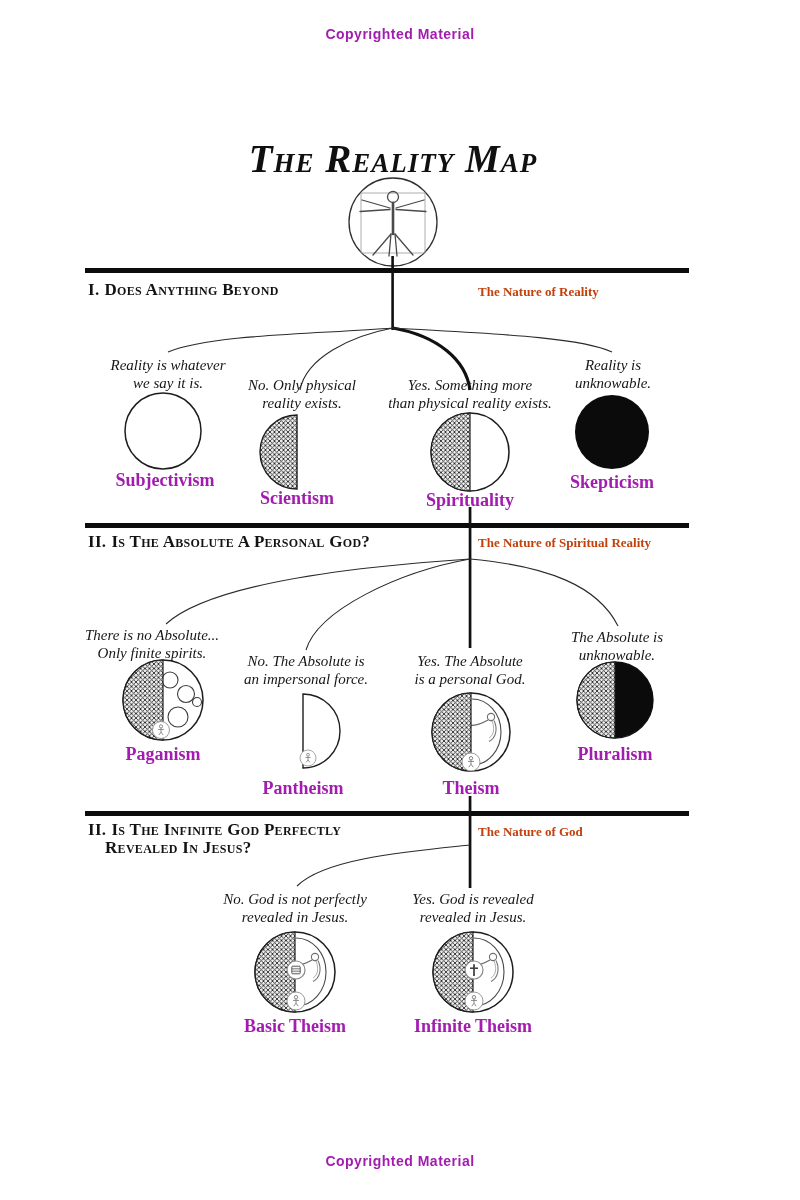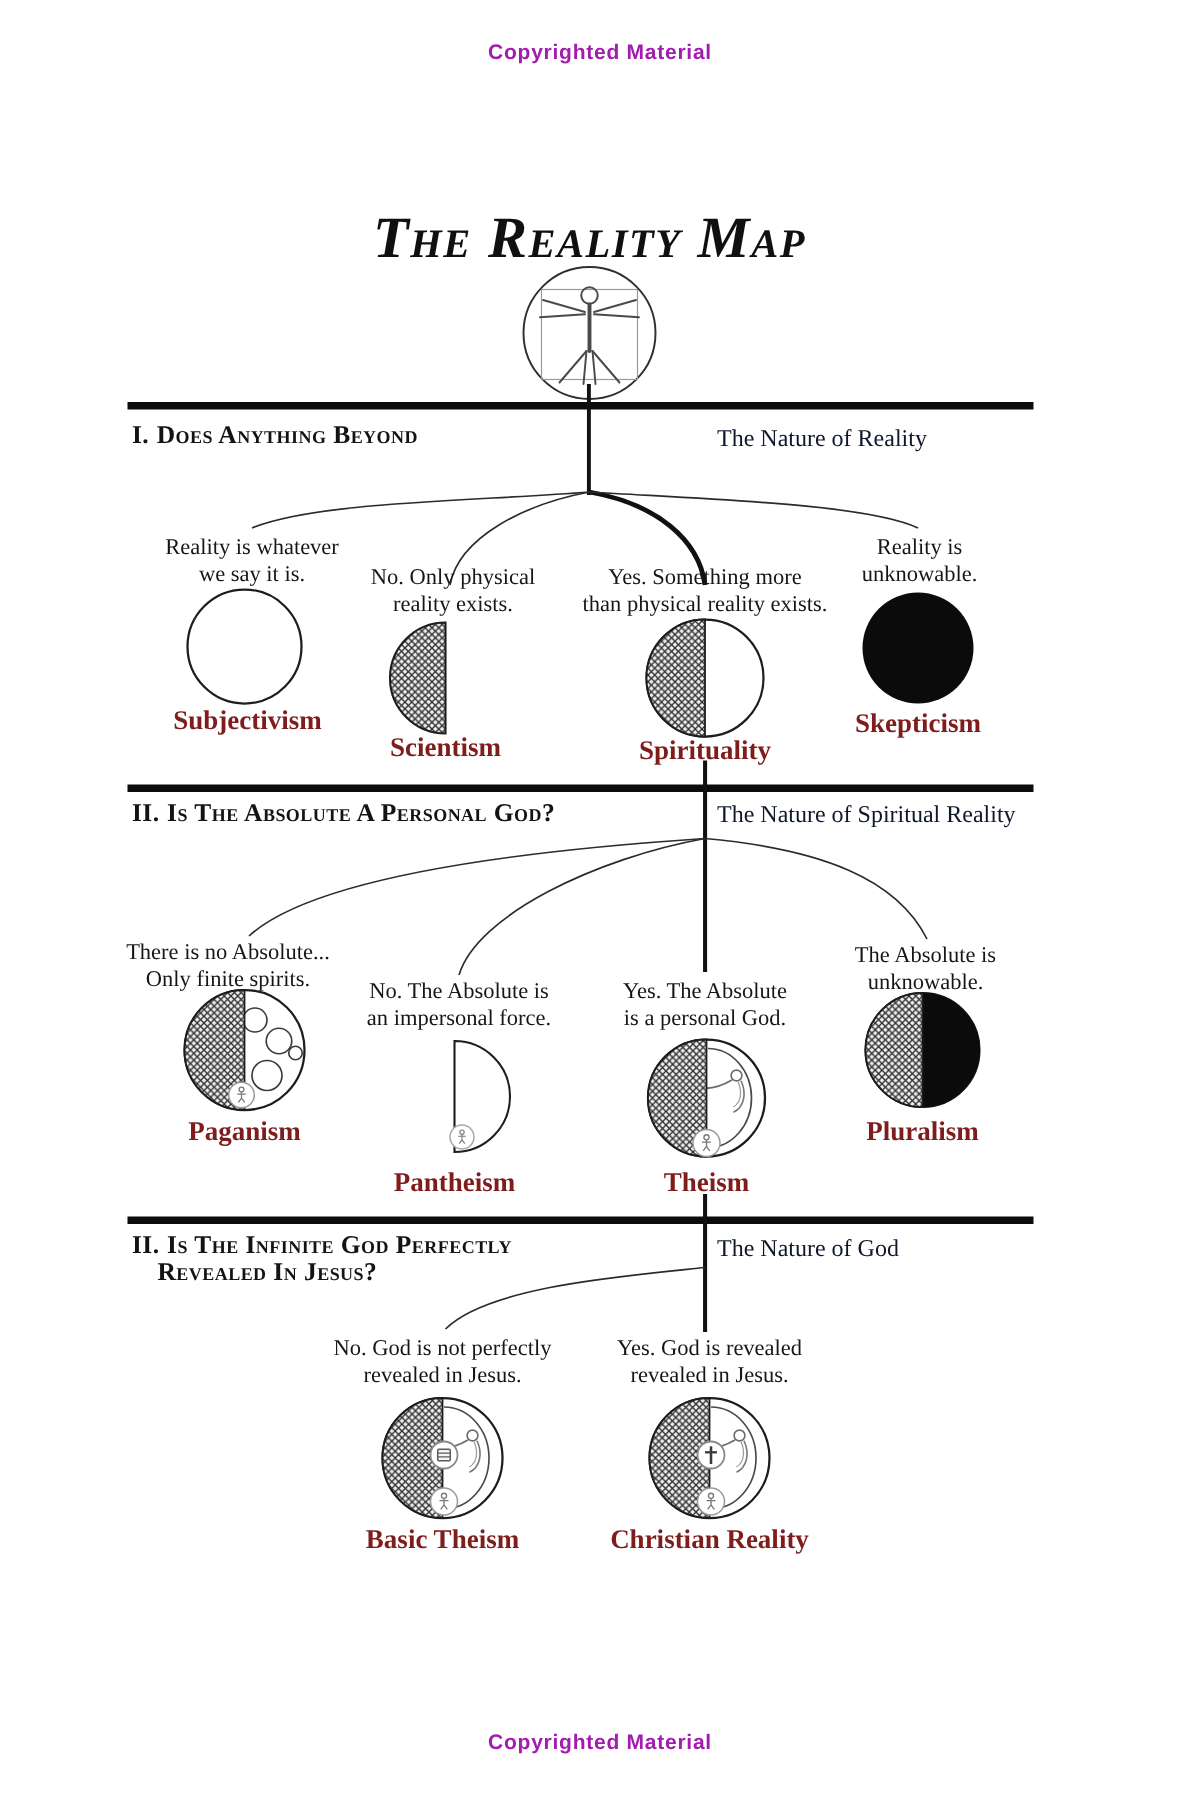--- a/index.html
+++ b/index.html
@@ -19,28 +19,28 @@
     left:393px; transform:translateX(-50%); white-space:nowrap;
     font-variant:small-caps; font-weight:600; font-size:39px;
     letter-spacing:1px; color:#101010;font-style:italic;
   }
   .squestion {
     font-variant:small-caps; font-weight:600; font-size:17px;
     letter-spacing:0.3px; line-height:1.08; color:#131313; white-space:nowrap;
   }
   .squestion .num { margin-right:5px; }
   .q2 { padding-left:17px; }
-  .nature { font-weight:normal; font-size:16px; color:#0f172a; white-space:nowrap; }
+  .nature { font-weight:bold; font-size:13px; color:#c2410c; white-space:nowrap; }
   .caption {
-    transform:translateX(-50%); text-align:center; 
+    transform:translateX(-50%); text-align:center; font-style:italic;
     font-size:15px; line-height:1.22; color:#161616; white-space:nowrap;
   }
   .bname {
     transform:translateX(-50%); text-align:center; font-weight:bold;
-    font-size:18px; color:#7f1d1d; white-space:nowrap;
+    font-size:18px; color:#a21caf; white-space:nowrap;
   }
 </style>
 </head>
 <body>
 
 <svg id="gfx" width="800" height="1200" viewBox="0 0 800 1200">
   <defs>
     <pattern id="xh" width="4.5" height="4.5" patternUnits="userSpaceOnUse">
       <rect width="4.5" height="4.5" fill="#efefef"></rect>
       <path d="M0,0 l4.5,4.5 M-1,3.5 l2,2 M3.5,-1 l2,2" stroke="#2e2e2e" stroke-width="0.9"></path>
@@ -236,15 +236,15 @@
 <div class="txt caption" style="left:295px; top:890px">
   <span>No. God is not perfectly</span><br>
   <span>revealed in Jesus.</span>
 </div>
 <div class="txt caption" style="left:473px; top:890px">
   <span>Yes. God is revealed</span><br>
   <span>revealed in Jesus.</span>
 </div>
 
 <div class="txt bname" style="left:295px; top:1016px">Basic Theism</div>
-<div class="txt bname" style="left:473px; top:1016px">Christian Reality</div>
+<div class="txt bname" style="left:473px; top:1016px">Infinite Theism</div>
 
 <div class="txt copyright" style="top:1153px">Copyrighted Material</div>
 
 </body></html>

